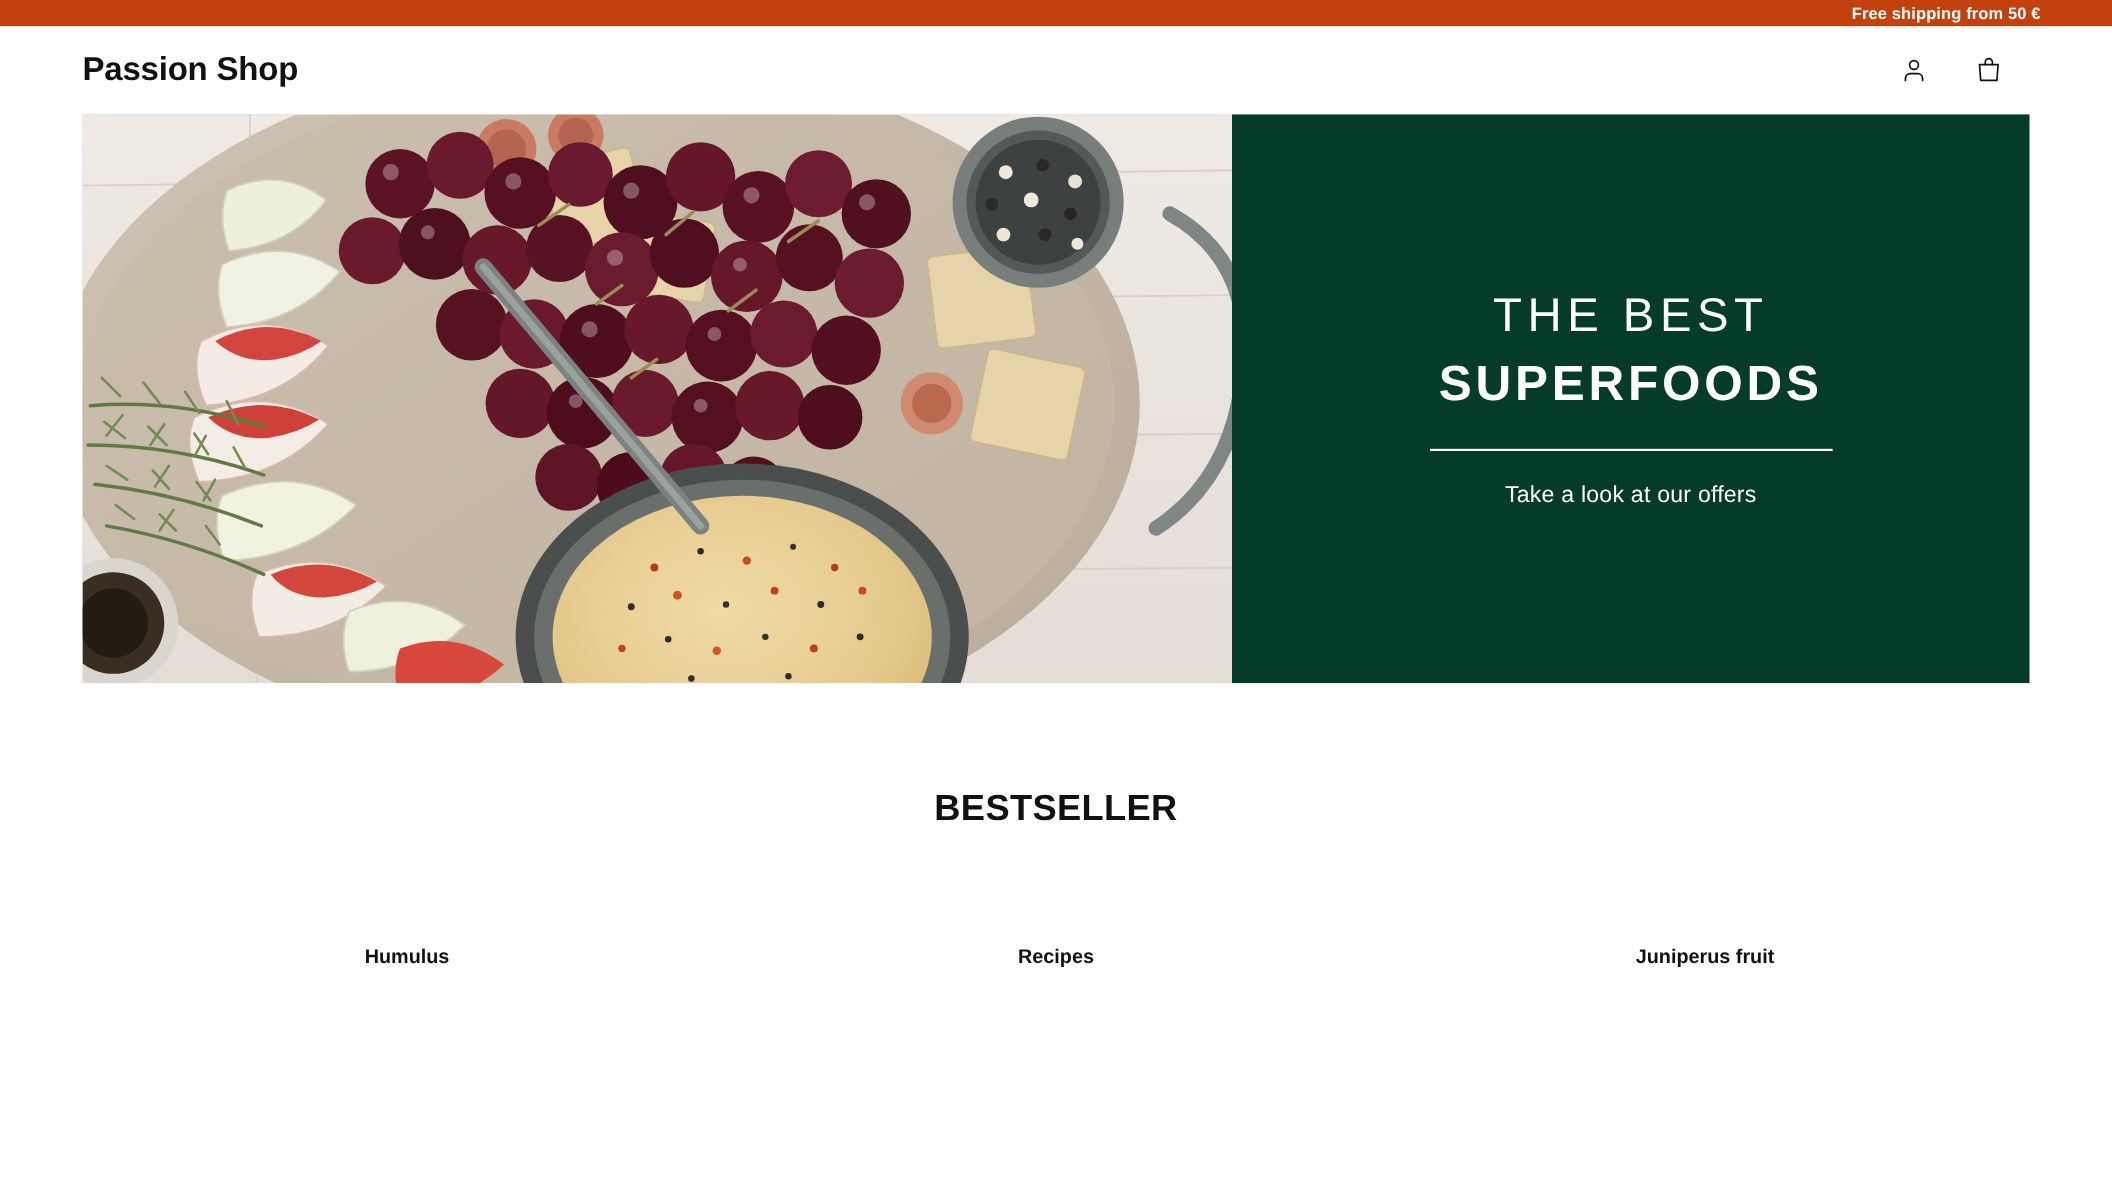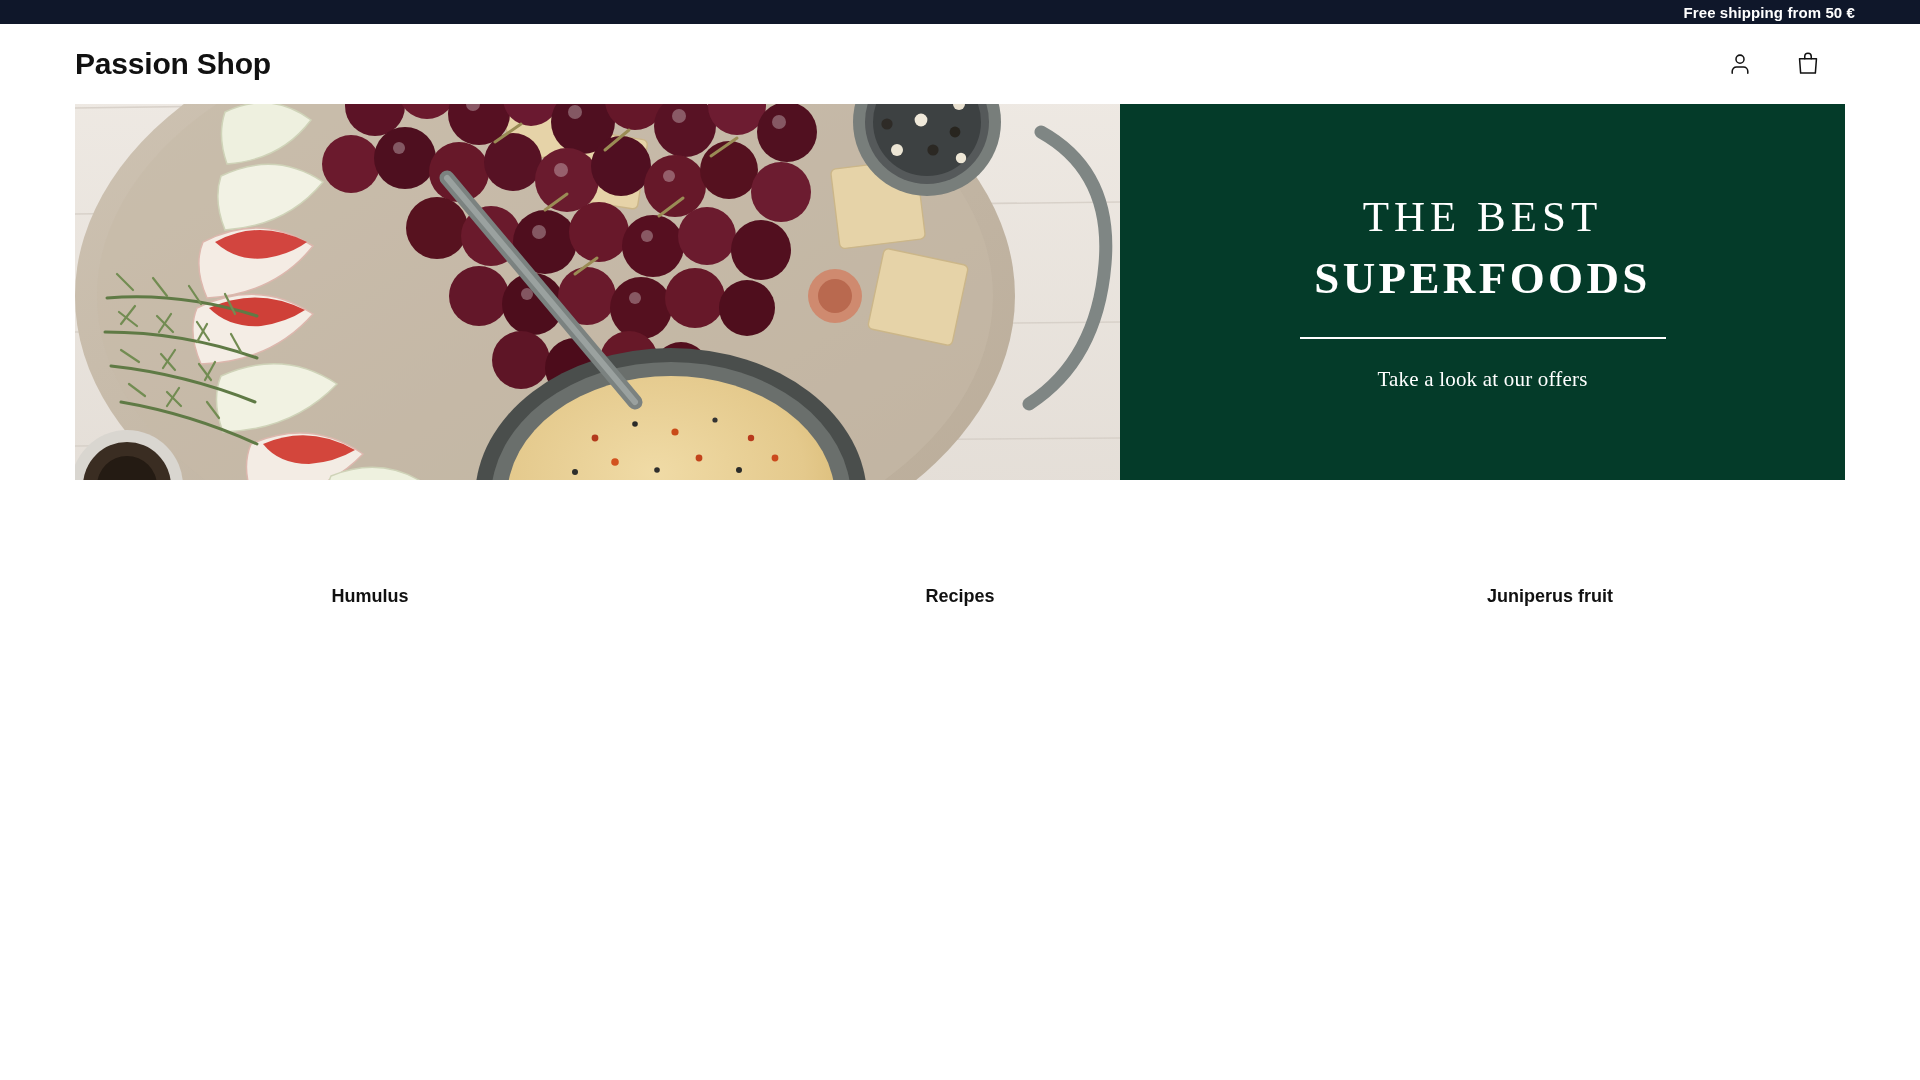--- a/index.html
+++ b/index.html
@@ -9,21 +9,21 @@
     height: 1080px;
     overflow: hidden;
     background: #ffffff;
     font-family: "Liberation Sans", sans-serif;
     -webkit-font-smoothing: antialiased;
   }
 
   
   .promo-bar {
     height: 24px;
-    background: #0f172a;
+    background: #c2410c;
     display: flex;
     align-items: center;
     justify-content: flex-end;
     padding-right: 65px;
   }
   .promo-text {
     color: #ffffff;
     font-size: 15px;
     font-weight: bold;
     letter-spacing: 0.1px;
@@ -111,23 +111,22 @@
     height: 100%;
     display: flex;
     align-items: center;
     justify-content: center;
     cursor: pointer;
   }
 
   
   .hero {
     margin: 0 75px;
-    height: 376px;
-    display: flex;
-    font-family: Liberation Serif, serif;
+    height: 517px;
+    display: flex;
   }
   .hero-photo {
     width: 1045px;
     height: 100%;
     position: relative;
     overflow: hidden;
     background: #d9d4cc;
   }
   .hero-photo svg { display: block; width: 100%; height: 100%; }
 
@@ -456,20 +455,21 @@
 
   <div class="hero-panel">
     <div class="hero-title-light">THE BEST</div>
     <div class="hero-title-bold">SUPERFOODS</div>
     <div class="hero-divider"></div>
     <div class="hero-subtitle">Take a look at our offers</div>
   </div>
 </section>
 
 <section>
+  <h2 class="bestseller-title">BESTSELLER</h2>
 
   <div class="product-grid">
     <div class="product-cell">
       <div class="product-name">Humulus</div>
     </div>
     <div class="product-cell">
       <div class="product-name">Recipes</div>
     </div>
     <div class="product-cell">
       <div class="product-name">Juniperus fruit</div>

